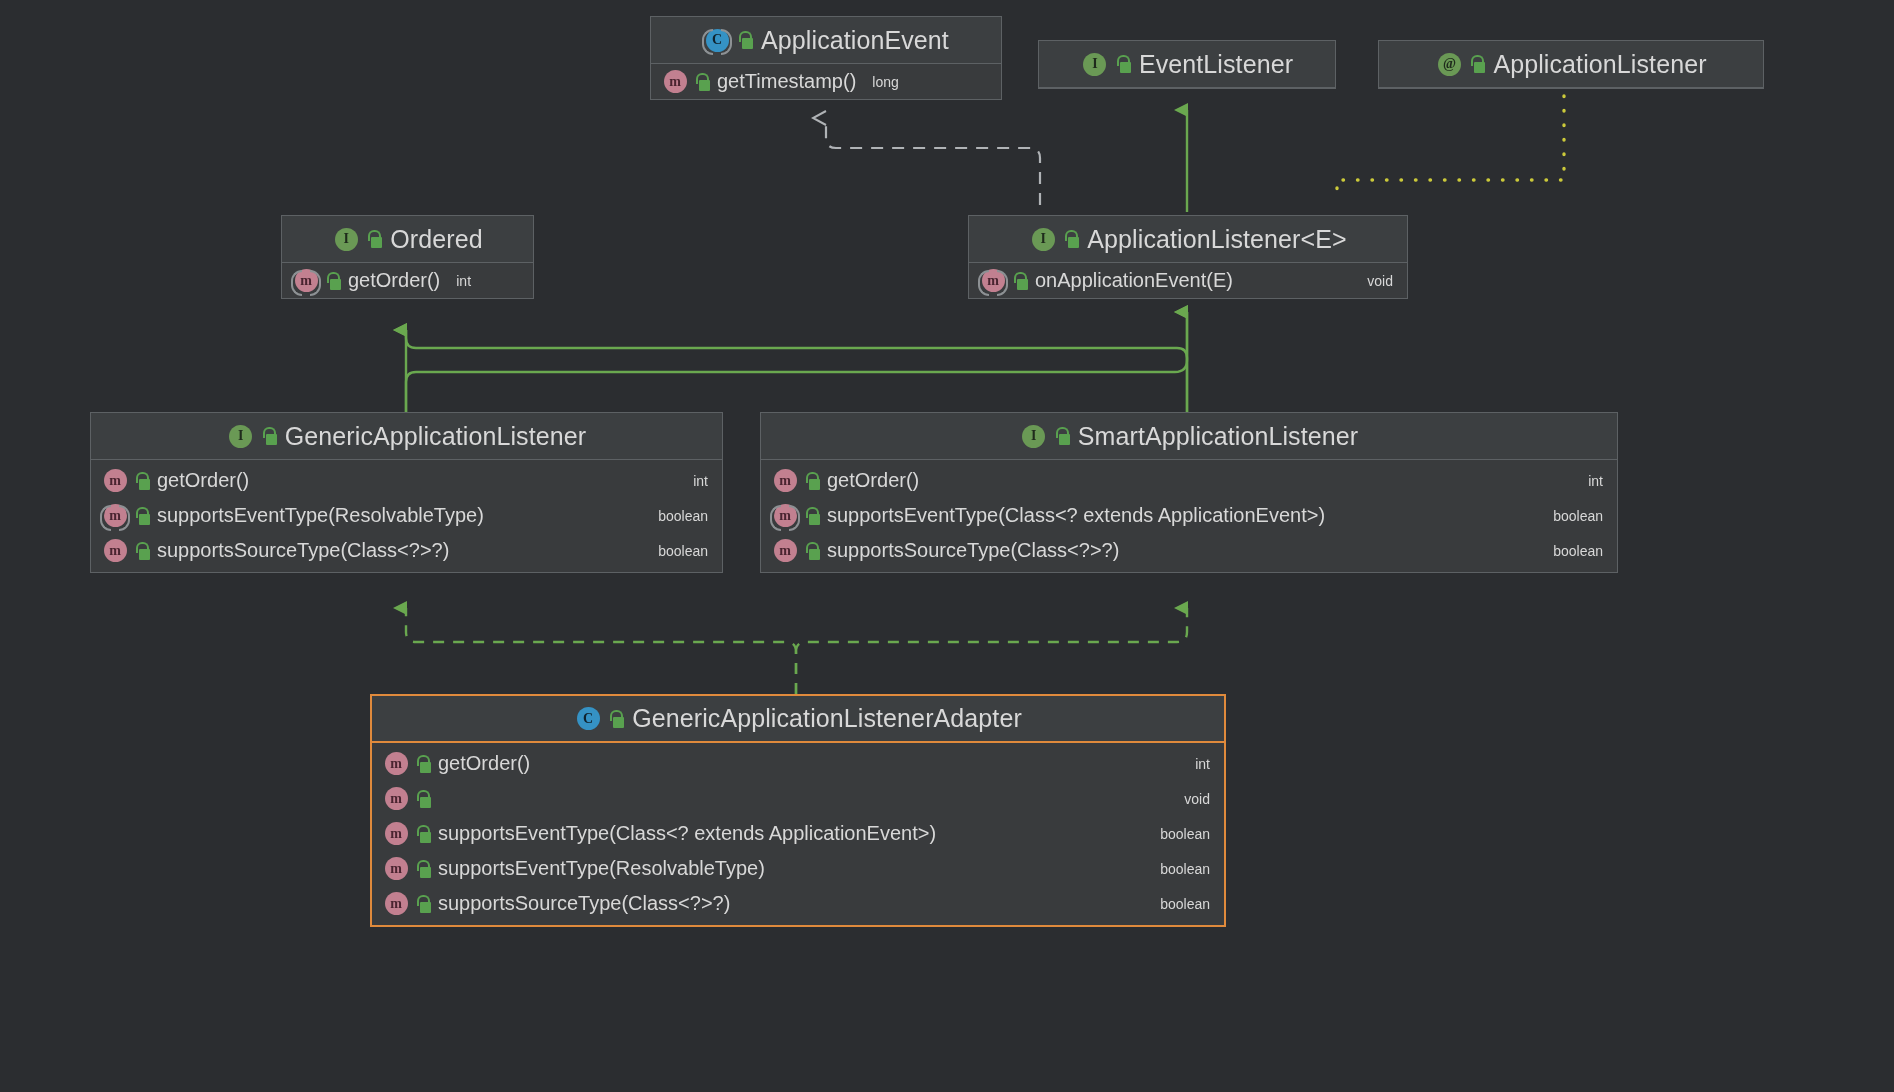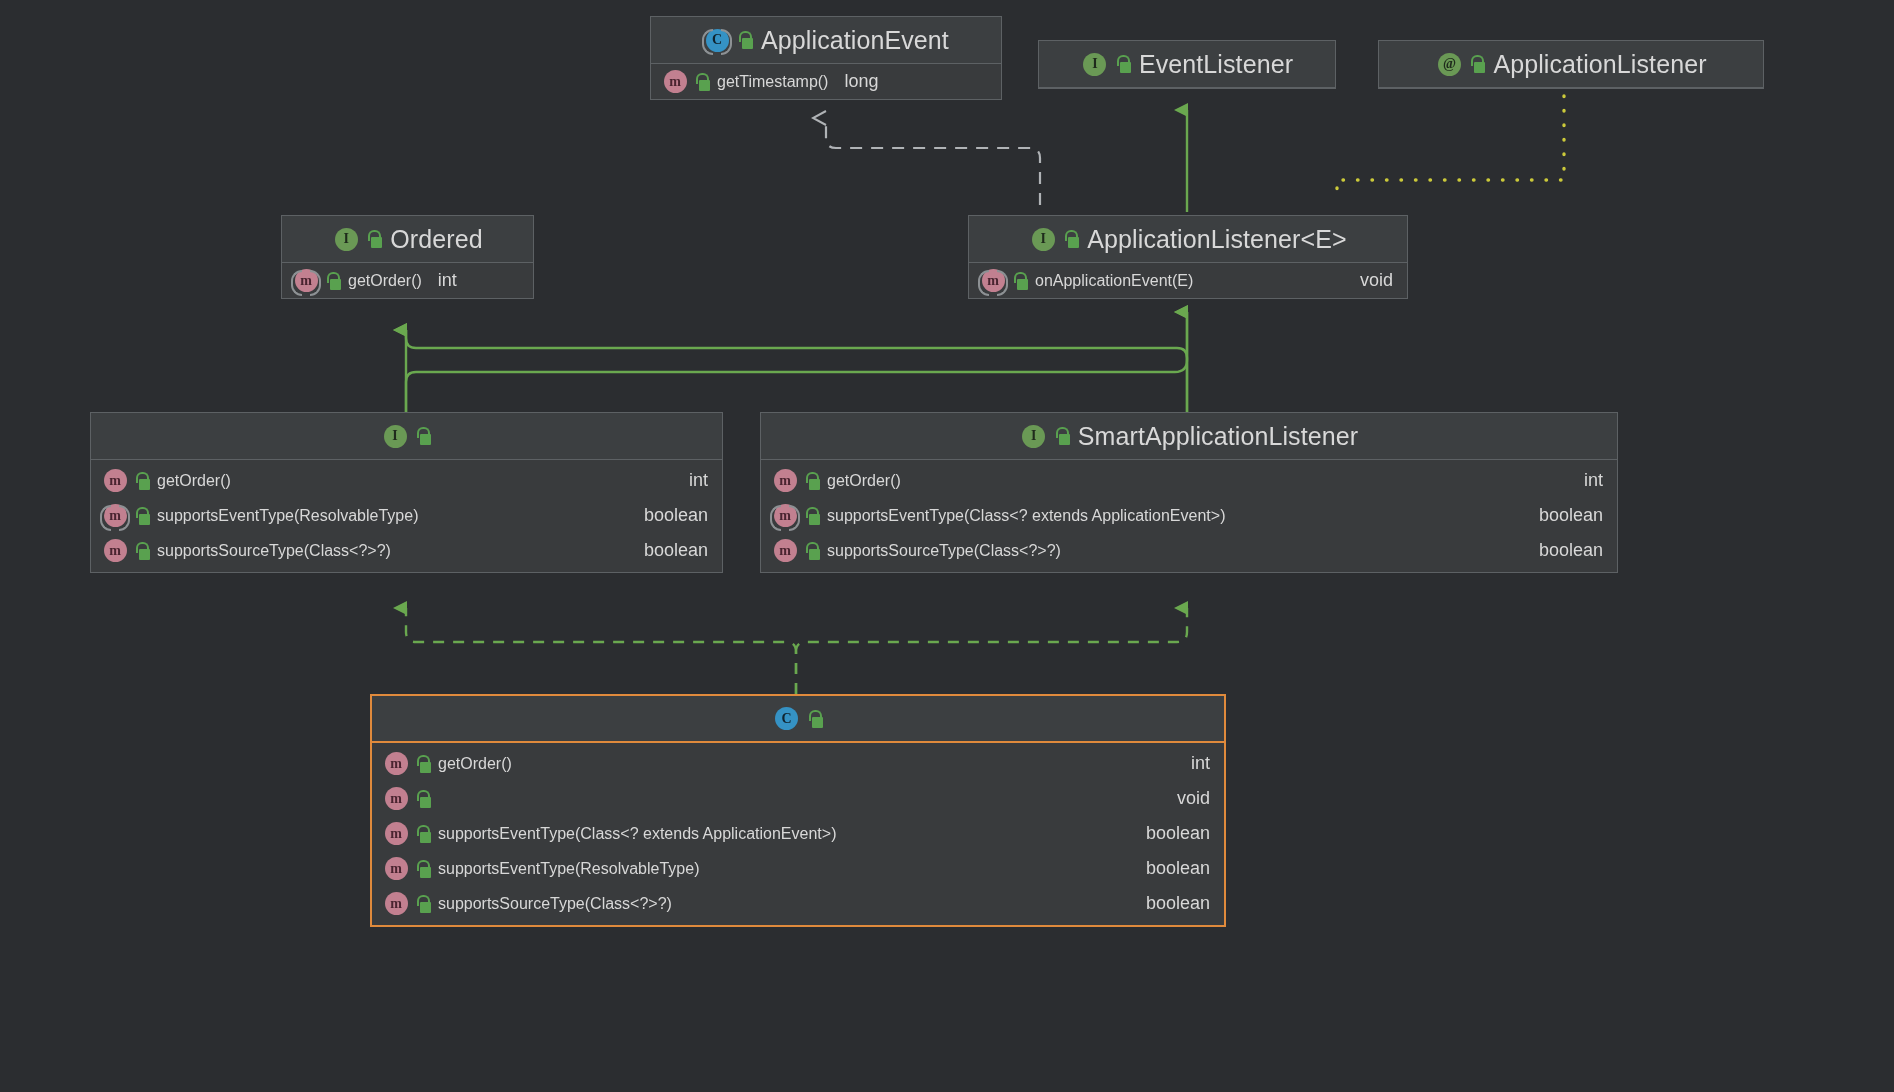--- a/index.html
+++ b/index.html
@@ -69,25 +69,25 @@
     display: flex;
     align-items: center;
     height: 35px;
     padding: 0 14px 0 10px;
     box-sizing: border-box;
     gap: 6px;
     white-space: nowrap;
   }
   .member-name {
     color: #d8d8d8;
-    font-size: 16px;
+    font-size: 20px;
   }
   .member-type {
     color: #d8d8d8;
-    font-size: 18px;
+    font-size: 14px;
     margin-left: auto;
     padding-left: 18px;
   }
   .member.tight .member-type { margin-left: 0; padding-left: 10px; }
   .member.tight { justify-content: flex-start; }
 
   
   .ic {
     display: inline-flex;
     align-items: center;
@@ -331,20 +331,21 @@
 
   <div class="node" style="left:90px; top:412px; width:633px;">
     <div class="node-header">
       <span class="ic ic-badge">
           <span class="circ circ-interface">I</span>
         </span>
       <span class="lock">
           <span class="shackle"></span>
           <span class="body"></span>
         </span>
+      <span class="node-title">GenericApplicationListener</span>
     </div>
     <div class="node-body">
       <div class="member">
         <span class="ic ic-badge">
             <span class="circ circ-method">m</span>
           </span>
         <span class="lock">
             <span class="shackle"></span>
             <span class="body"></span>
           </span>
@@ -426,20 +427,21 @@
 
   <div class="node selected" style="left:370px; top:694px; width:856px;">
     <div class="node-header">
       <span class="ic ic-badge">
           <span class="circ circ-class">C</span>
         </span>
       <span class="lock">
           <span class="shackle"></span>
           <span class="body"></span>
         </span>
+      <span class="node-title">GenericApplicationListenerAdapter</span>
     </div>
     <div class="node-body">
       <div class="member">
         <span class="ic ic-badge">
             <span class="circ circ-method">m</span>
           </span>
         <span class="lock">
             <span class="shackle"></span>
             <span class="body"></span>
           </span>

